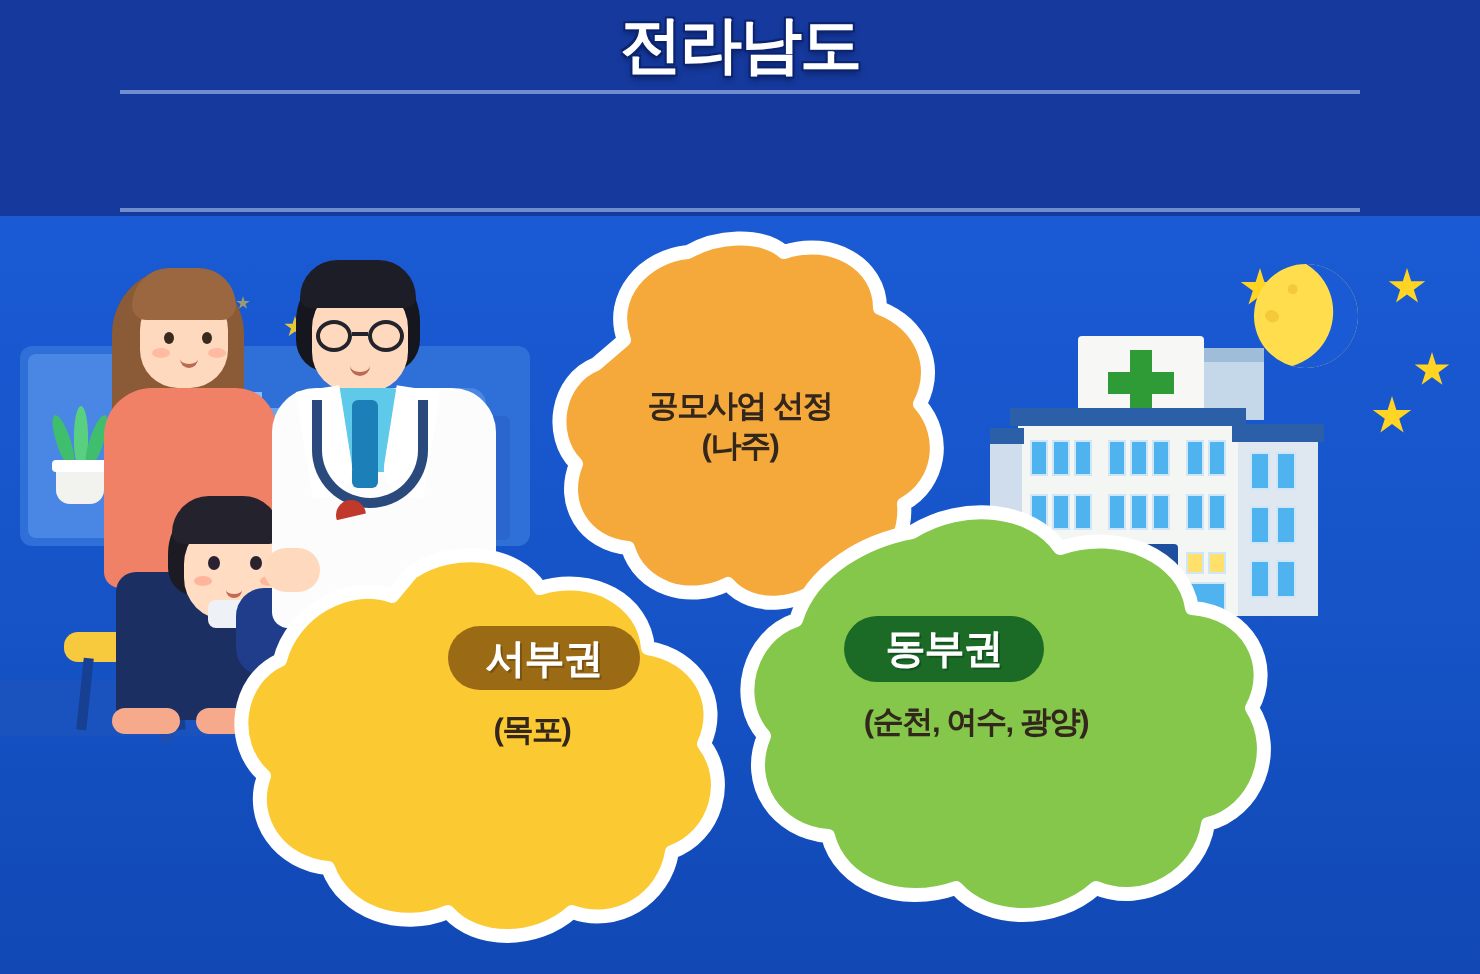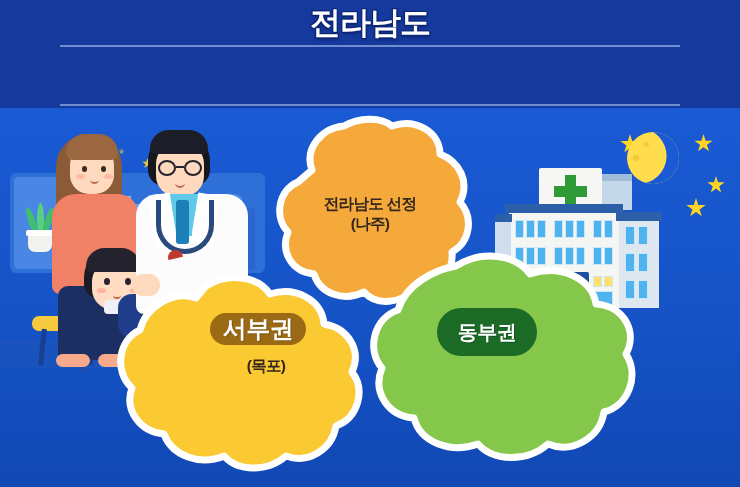--- a/index.html
+++ b/index.html
@@ -345,27 +345,28 @@
       <svg width="320" height="230" viewBox="0 0 320 230" aria-hidden="true">
         <path d="M120,18 C146,2 180,6 194,26 C224,16 256,30 260,56
                  C288,58 302,84 290,106 C304,128 292,158 268,164
                  C264,190 236,206 212,196 C192,214 158,214 142,196
                  C114,206 84,194 78,170 C52,168 36,144 46,120
                  C30,102 38,70 62,62 C70,36 98,22 120,18 Z" fill="#84c74a" stroke="#ffffff" stroke-width="7" stroke-linejoin="round"></path>
       </svg>
     </div>
 
     <div class="region-text" style="left:270px; top:86px; width:200px; font-size:15.5px;">
-      <span class="ln">전라남도 선정</span>
+      <span class="ln">공모사업 선정</span>
       <span class="ln">(나주)</span>
     </div>
 
-    <div class="badge" style="left:210px; top:205px; width:96px; height:32px; background:#9b6a14; font-size:24px;">서부권</div>
+    <div class="badge" style="left:224px; top:205px; width:96px; height:32px; background:#9b6a14; font-size:20px;">서부권</div>
     <div class="region-text" style="left:166px; top:248px; width:200px; font-size:15.5px;">
       <span class="ln">(목포)</span>
     </div>
 
-    <div class="badge" style="left:437px; top:200px; width:100px; height:48px; background:#1b6b27; font-size:20px;">동부권</div>
+    <div class="badge" style="left:422px; top:200px; width:100px; height:33px; background:#1b6b27; font-size:20px;">동부권</div>
     <div class="region-text" style="left:382px; top:244px; width:212px; font-size:15.5px;">
+      <span class="ln">(순천, 여수, 광양)</span>
     </div>
 
   </div>
 </div>
 
 </body></html>

